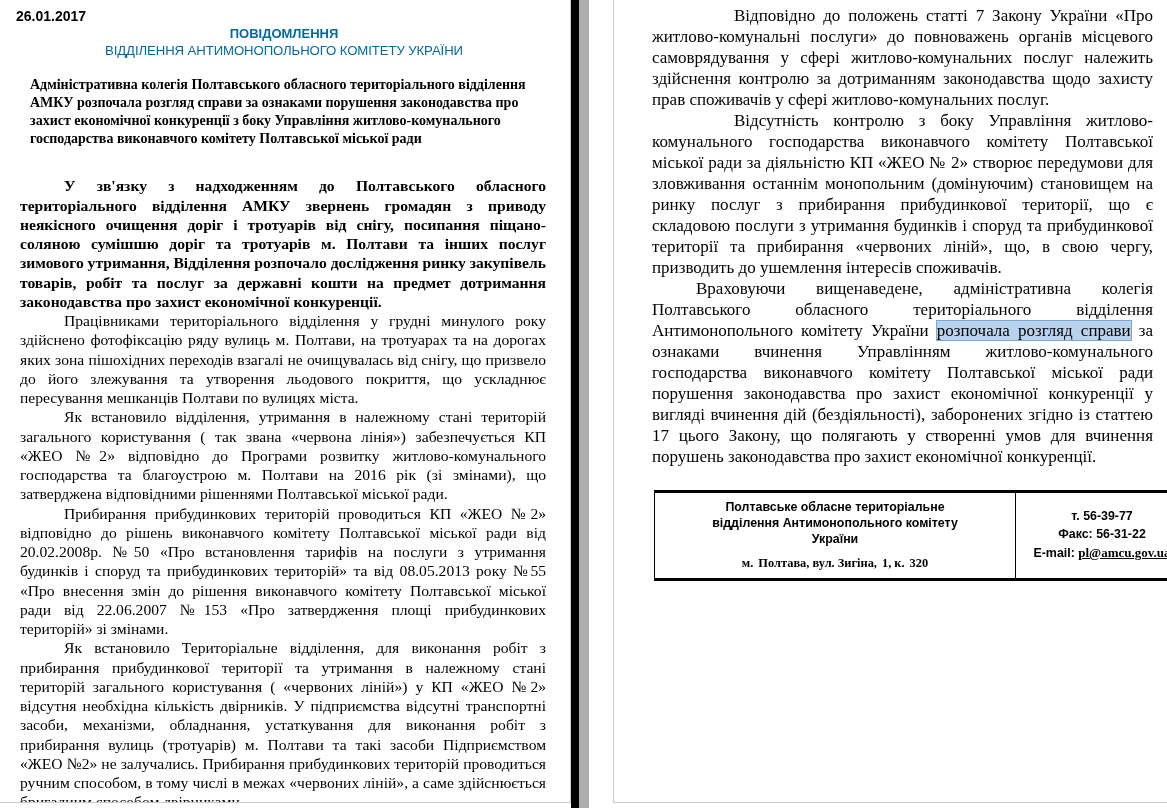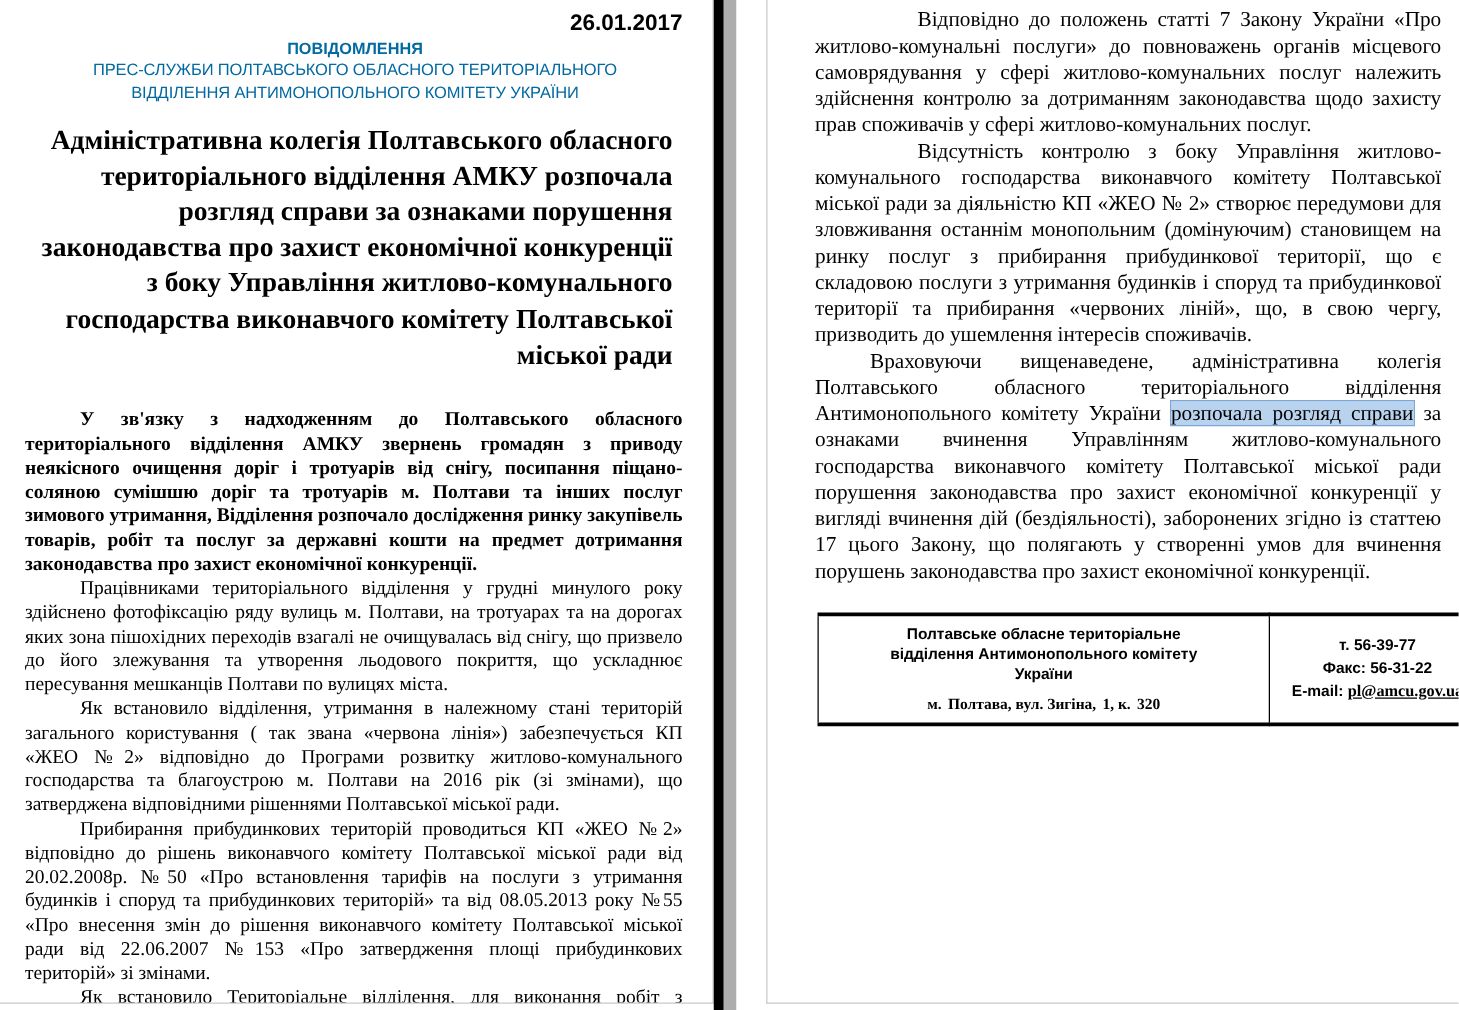--- a/index.html
+++ b/index.html
@@ -64,24 +64,23 @@
     height: 808px;
     background: #adadad;
   }
 
   
   .page-inner-left {
     padding: 8px 18px 0 16px;
   }
 
   #date-line {
-    text-align: right;
     font-family: "Liberation Sans", "DejaVu Sans", sans-serif;
     font-weight: bold;
-    font-size: 18px;
+    font-size: 14px;
     color: #000;
     padding-right: 6px;
     margin-bottom: 2px;
     letter-spacing: 0px;
   }
 
   .masthead {
     text-align: center;
     font-family: "Liberation Sans", "DejaVu Sans", sans-serif;
     color: #0369a1;
@@ -92,23 +91,23 @@
     line-height: 1.25;
   }
   .masthead-sub {
     font-weight: normal;
     font-size: 13.2px;
     line-height: 1.32;
     letter-spacing: -0.1px;
   }
 
   #headline {
-    text-align: right;
-    font-weight: bold;
-    font-size: 22px;
+    text-align: left;
+    font-weight: bold;
+    font-size: 14px;
     line-height: 1.30;
     margin: 16px 14px 0 14px;
     color: #000;
   }
 
   .body-par {
     text-align: justify;
     font-size: 15.6px;
     line-height: 1.235;
     text-indent: 44px;
@@ -200,21 +199,20 @@
 
 <div id="doc-spread">
 
   <div class="page" id="page-left">
     <div class="page-inner-left">
 
       <div id="date-line">26.01.2017</div>
 
       <div class="masthead">
         <div class="masthead-title">ПОВІДОМЛЕННЯ</div>
-        <div class="masthead-sub">ПРЕС-СЛУЖБИ ПОЛТАВСЬКОГО ОБЛАСНОГО ТЕРИТОРІАЛЬНОГО</div>
         <div class="masthead-sub">ВІДДІЛЕННЯ АНТИМОНОПОЛЬНОГО КОМІТЕТУ УКРАЇНИ</div>
       </div>
 
       <div id="headline">Адміністративна колегія Полтавського обласного територіального відділення АМКУ розпочала розгляд справи за ознаками порушення законодавства про захист економічної конкуренції з боку Управління житлово-комунального господарства виконавчого комітету Полтавської міської ради</div>
 
       <div id="left-body">
         <p class="body-par bold">У зв'язку з надходженням до Полтавського обласного територіального відділення АМКУ звернень громадян з приводу неякісного очищення доріг і тротуарів від снігу, посипання піщано-соляною сумішшю доріг та тротуарів м. Полтави та інших послуг зимового утримання, Відділення розпочало дослідження ринку закупівель товарів, робіт та послуг за державні кошти на предмет дотримання законодавства про захист економічної конкуренції.</p>
         <p class="body-par">Працівниками територіального відділення у грудні минулого року здійснено фотофіксацію ряду вулиць м. Полтави, на тротуарах  та на дорогах яких зона пішохідних переходів взагалі не очищувалась від снігу, що призвело до його злежування та утворення льодового покриття, що ускладнює пересування мешканців Полтави по вулицях міста.</p>
         <p class="body-par">Як встановило відділення, утримання в належному стані територій загального користування ( так звана «червона лінія») забезпечується КП «ЖЕО №2» відповідно до Програми розвитку житлово-комунального господарства та благоустрою м. Полтави на 2016 рік (зі змінами), що затверджена відповідними рішеннями Полтавської міської ради.</p>
         <p class="body-par">Прибирання прибудинкових територій проводиться КП «ЖЕО №2» відповідно до рішень виконавчого комітету Полтавської міської ради від 20.02.2008р. №50 «Про встановлення тарифів на послуги з утримання будинків і споруд та прибудинкових територій» та від 08.05.2013 року №55 «Про внесення змін до рішення виконавчого комітету Полтавської міської ради від 22.06.2007 №153 «Про затвердження площі прибудинкових територій» зі змінами.</p>

